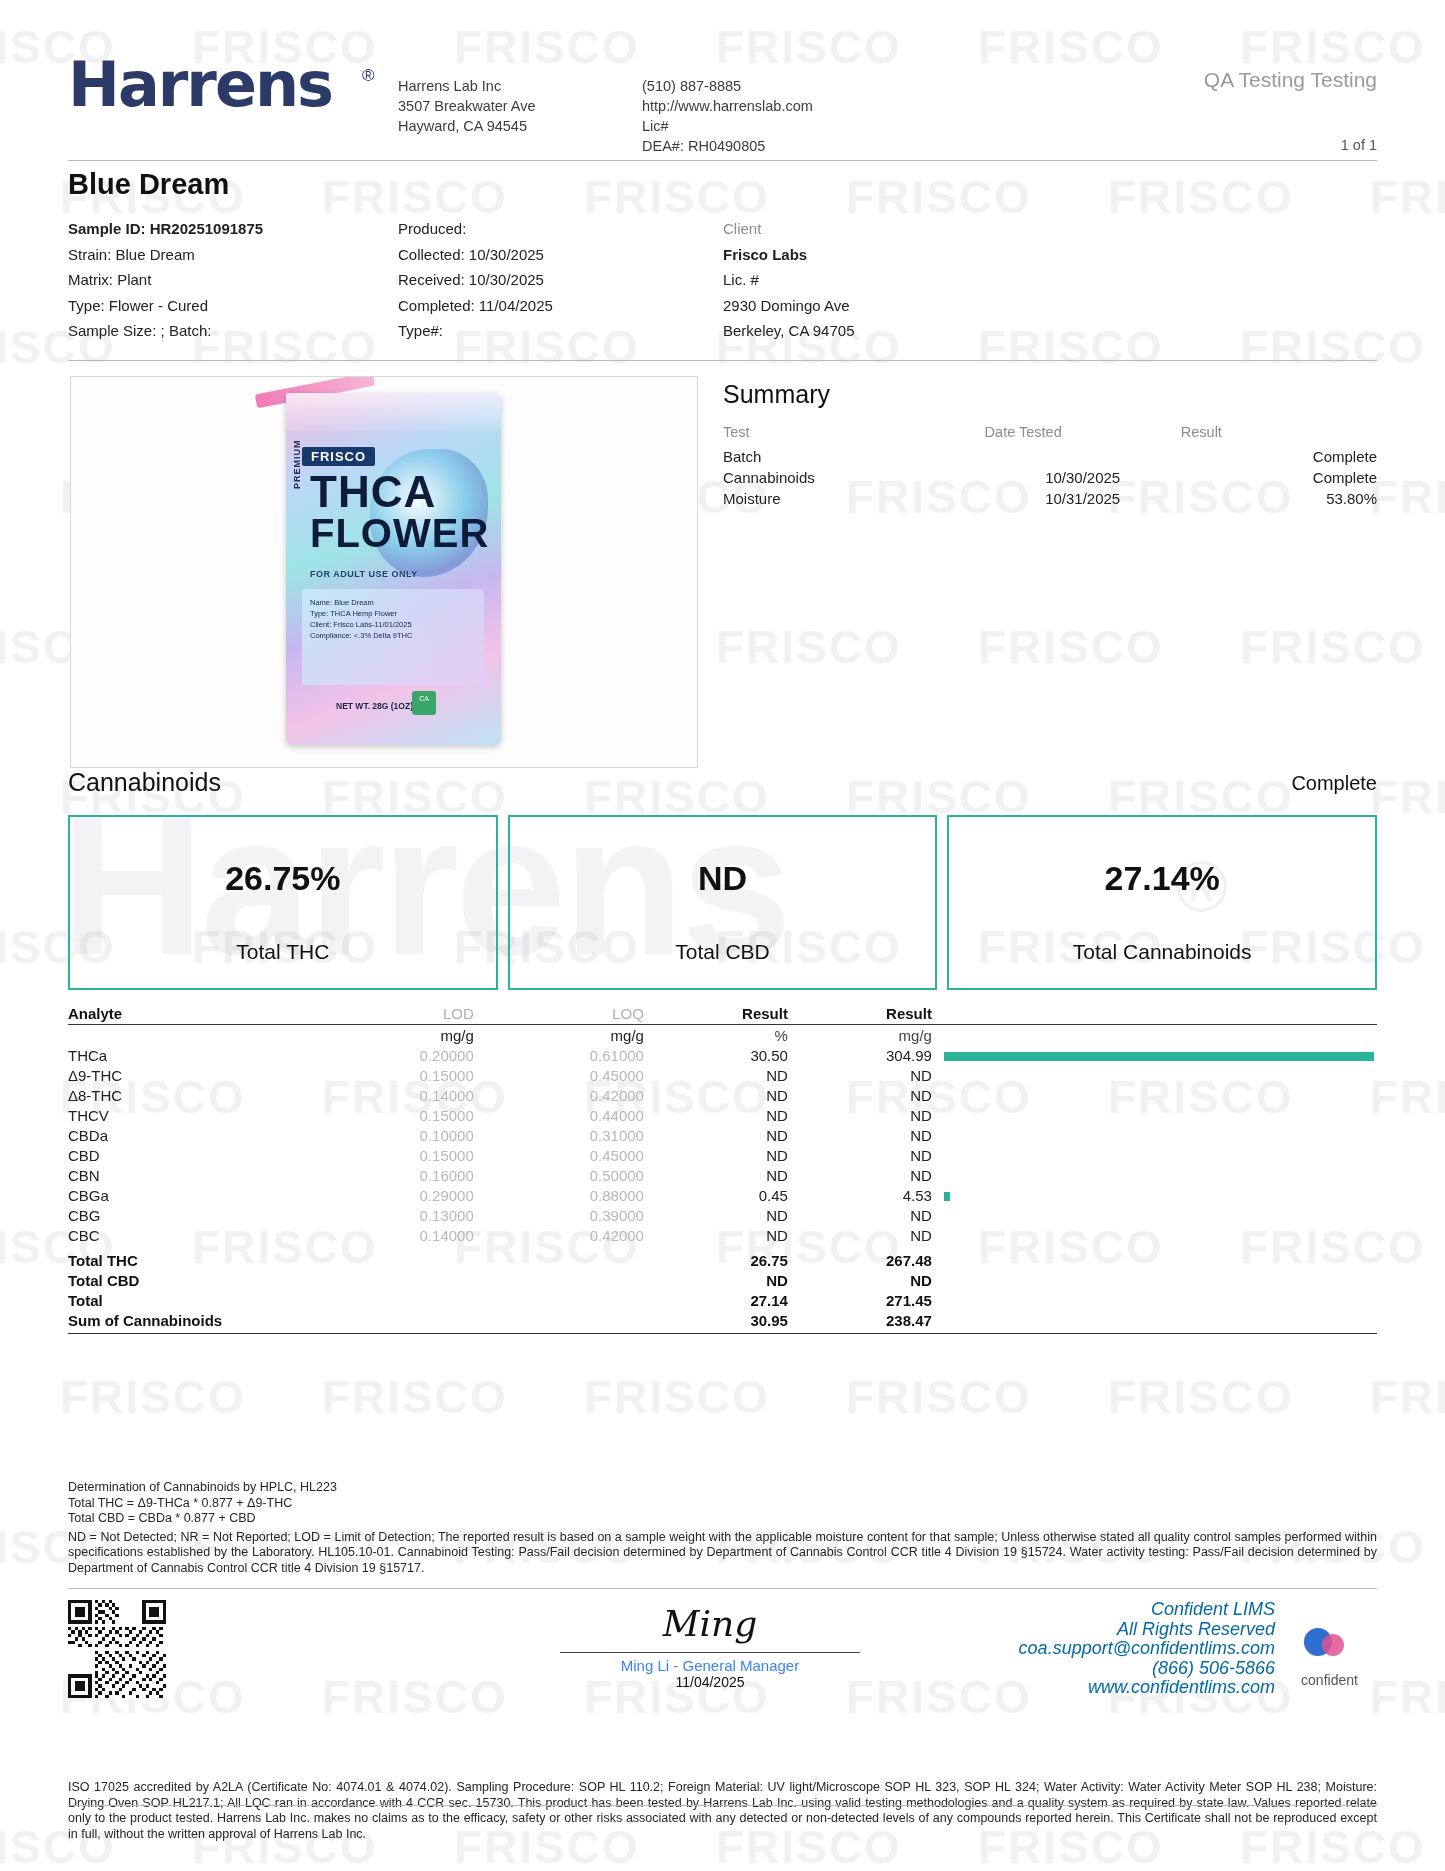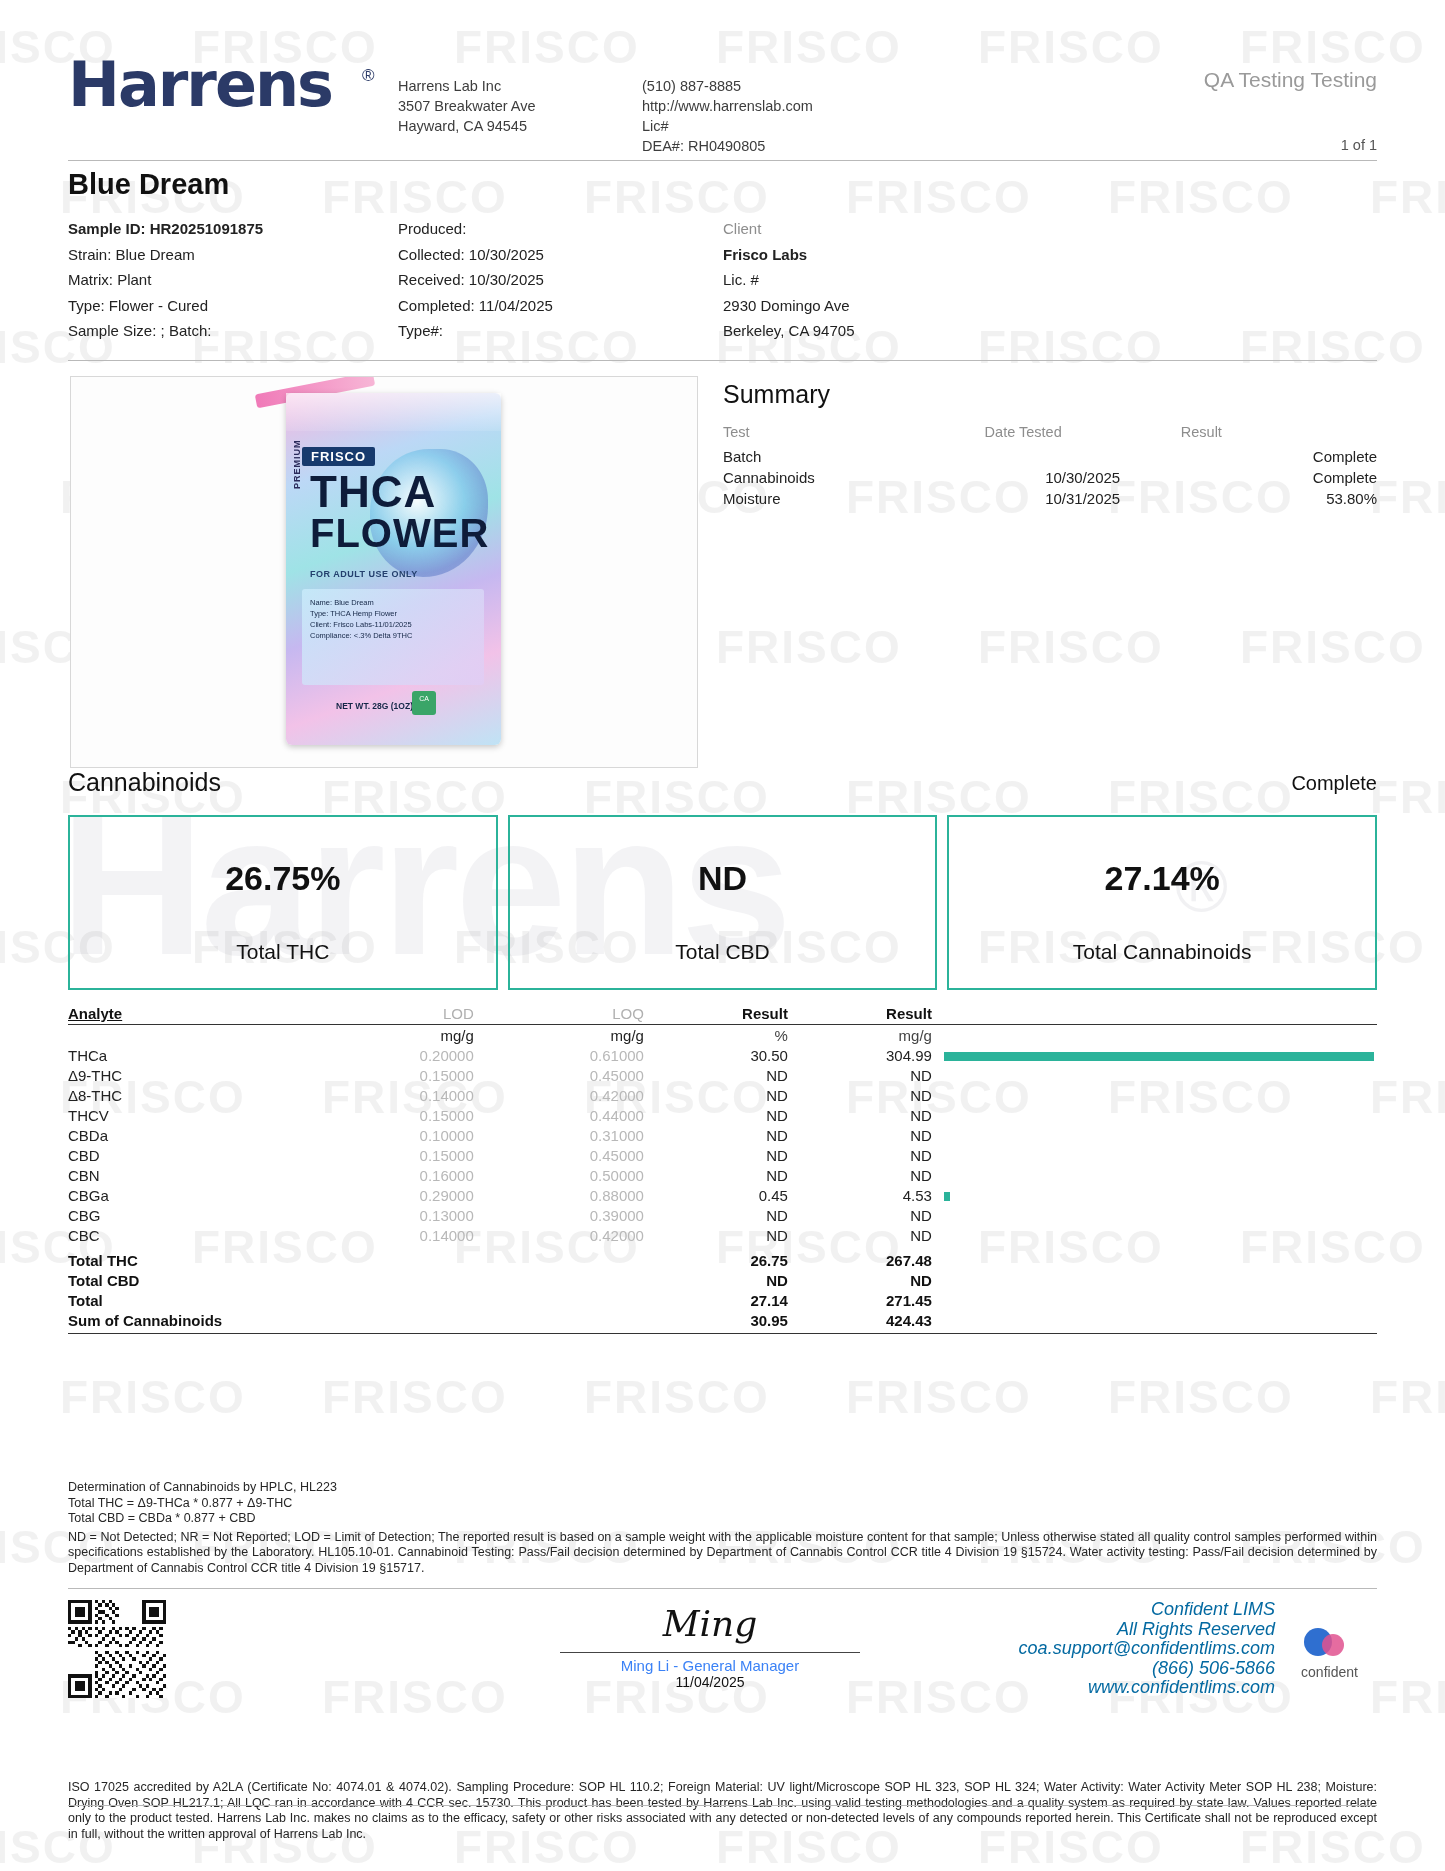--- a/index.html
+++ b/index.html
@@ -369,21 +369,21 @@
     font-size: 15px;
   }
   table.analytes th {
     font-size: 15px;
     font-weight: bold;
     text-align: right;
     padding: 0 0 2px 0;
     border-bottom: 1px solid #333;
     color: #111;
   }
-  table.analytes th.left { text-align: left; text-decoration: underline; }
+  table.analytes th.left { text-align: left; }
   table.analytes th.mut { color: #b0b0b0; font-weight: normal; }
   table.analytes td {
     padding: 1.5px 0;
     text-align: right;
     color: #222;
   }
   table.analytes td.left { text-align: left; }
   table.analytes td.mut { color: #b8b8b8; }
   .unit-row td { color: #b0b0b0; padding-bottom: 4px; }
   .unit-row td.res { color: #444; }
@@ -469,21 +469,21 @@
   .dot-blue {
     position: absolute; left: 22px; top: 0;
     width: 28px; height: 28px; border-radius: 50%;
     background: #2f6fd0;
   }
   .dot-pink {
     position: absolute; left: 40px; top: 6px;
     width: 22px; height: 22px; border-radius: 50%;
     background: #e0528f; opacity: 0.85;
   }
-  .conf-word { font-size: 14px; color: #555; margin-top: 2px; }
+  .conf-word { font-size: 14px; color: #555; margin-top: 10px; }
   .iso {
     position: absolute;
     left: 68px;
     top: 1736px;
     width: 1309px;
     font-size: 12.5px;
     line-height: 15.5px;
     color: #262626;
     text-align: justify;
     margin-top: 44px;
@@ -823,21 +823,21 @@
               <td></td>
               <td>27.14</td>
               <td>271.45</td>
               <td class="bar-cell"></td>
             </tr>
             <tr class="total-row">
               <td class="left">Sum of Cannabinoids</td>
               <td></td>
               <td></td>
               <td>30.95</td>
-              <td>424.43</td>
+              <td>238.47</td>
               <td class="bar-cell"></td>
             </tr>
           </tbody>
       </table>
       <div class="an-bottom-rule"></div>
     </div>
 
     <div class="notes">
       <div class="blk">Determination of Cannabinoids by HPLC, HL223</div>
       <div class="blk">Total THC = Δ9-THCa * 0.877 + Δ9-THC</div>

